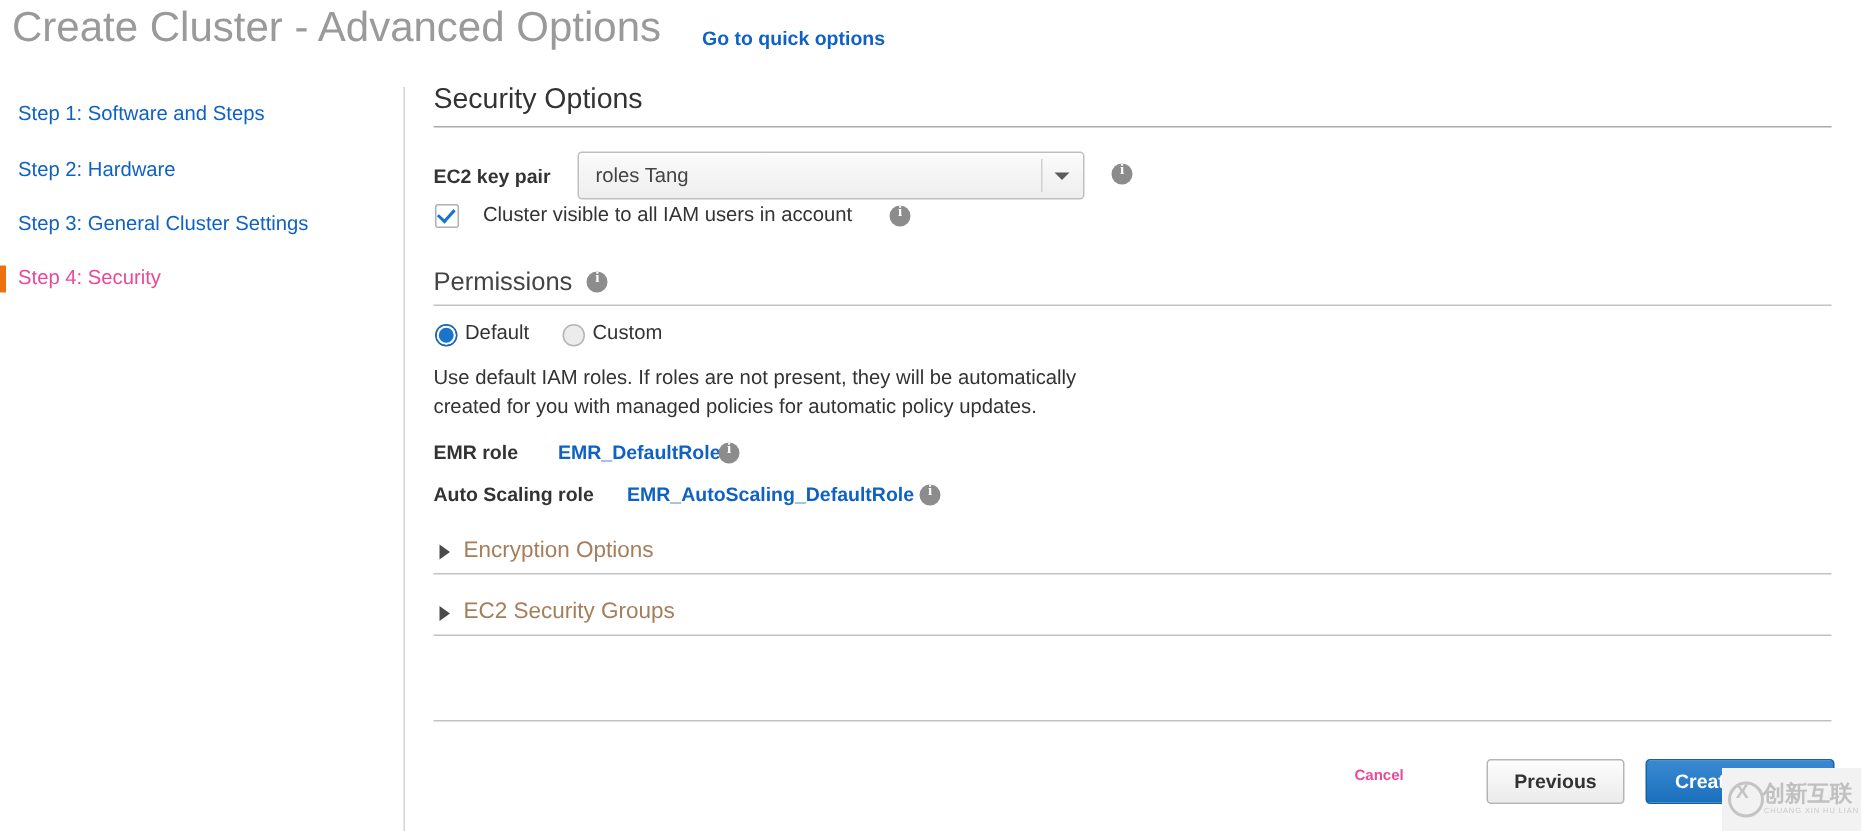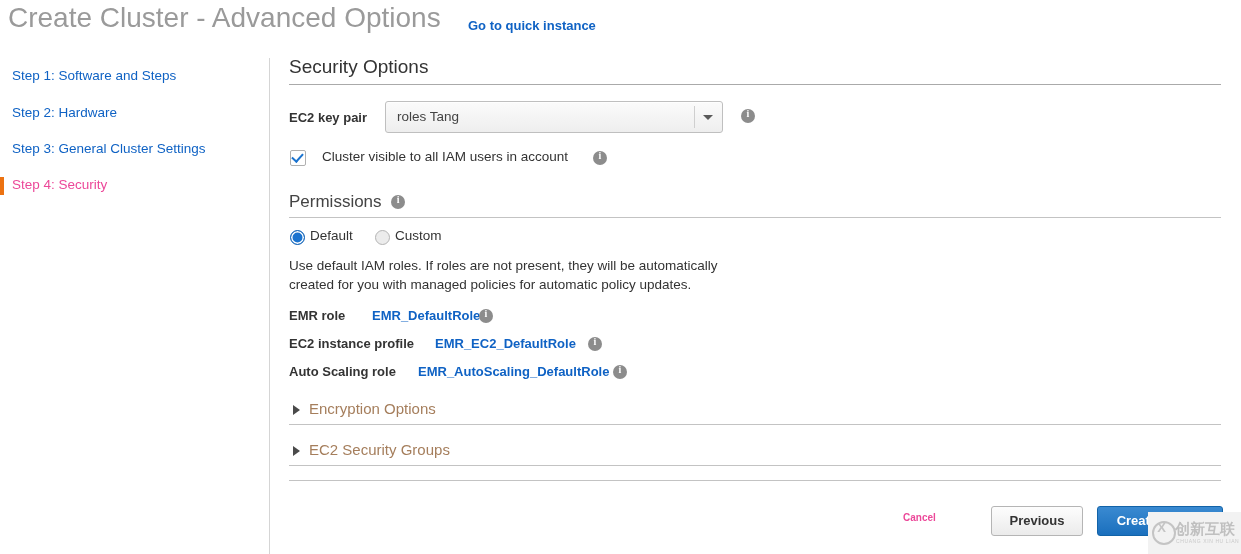--- a/index.html
+++ b/index.html
@@ -101,21 +101,21 @@
   }
   #keypair-caret {
     position: absolute; right: 9px; top: 13px;
     width: 0; height: 0;
     border-left: 5px solid transparent; border-right: 5px solid transparent;
     border-top: 5px solid #5a5a5a;
   }
   #keypair-info { position: absolute; left: 452px; top: 8px; }
 
   
-  #iam-visible-row { position: relative; height: 26px; margin-top: 14px; }
+  #iam-visible-row { position: relative; height: 26px; }
   .checkbox {
     position: absolute; left: 1px; top: 1px; width: 14px; height: 14px;
     border: 1px solid #b0b0b0; border-radius: 2px; background: #ffffff;
     cursor: pointer;
   }
   .checkbox::after {
     content: ""; position: absolute; left: 3px; top: 0px;
     width: 5px; height: 9px;
     border: solid #1a73cf; border-width: 0 2.3px 2.3px 0;
     transform: rotate(42deg);
@@ -242,21 +242,21 @@
   #wm-en {
     position: absolute; left: 28px; top: 26px;
     font-size: 5px; color: #c9c9c9; letter-spacing: 0.6px; white-space: nowrap;
   }
 </style>
 </head>
 <body>
 
 <div id="page-header">
   <div id="page-title">Create Cluster - Advanced Options</div>
-  <a id="quick-options-link">Go to quick instance</a>
+  <a id="quick-options-link">Go to quick options</a>
 </div>
 
 <div id="sidebar">
   <div class="step-item" style="top:10px;">
     <span class="step-label">Step 1: Software and Steps</span>
   </div>
   <div class="step-item" style="top:47px;">
     <span class="step-label">Step 2: Hardware</span>
   </div>
   <div class="step-item" style="top:83px;">
@@ -303,25 +303,20 @@
   </div>
 
   <div id="permissions-desc">Use default IAM roles. If roles are not present, they will be automatically created for you with managed policies for automatic policy updates.</div>
 
   <div class="role-row" style="margin-top:12px;">
     <span class="role-label">EMR role</span>
     <a id="emr-role-link" class="role-link">EMR_DefaultRole</a>
     <span id="emr-role-info" class="role-info info-icon"></span>
   </div>
 
-  <div class="role-row">
-    <span class="role-label">EC2 instance profile</span>
-    <a id="ec2-profile-link" class="role-link">EMR_EC2_DefaultRole</a>
-    <span id="ec2-profile-info" class="role-info info-icon"></span>
-  </div>
 
   <div class="role-row">
     <span class="role-label">Auto Scaling role</span>
     <a id="autoscaling-link" class="role-link">EMR_AutoScaling_DefaultRole</a>
     <span id="autoscaling-info" class="role-info info-icon"></span>
   </div>
 
   <div class="collapsible">
     <span class="caret"></span>
     <span class="collapsible-label">Encryption Options</span>

